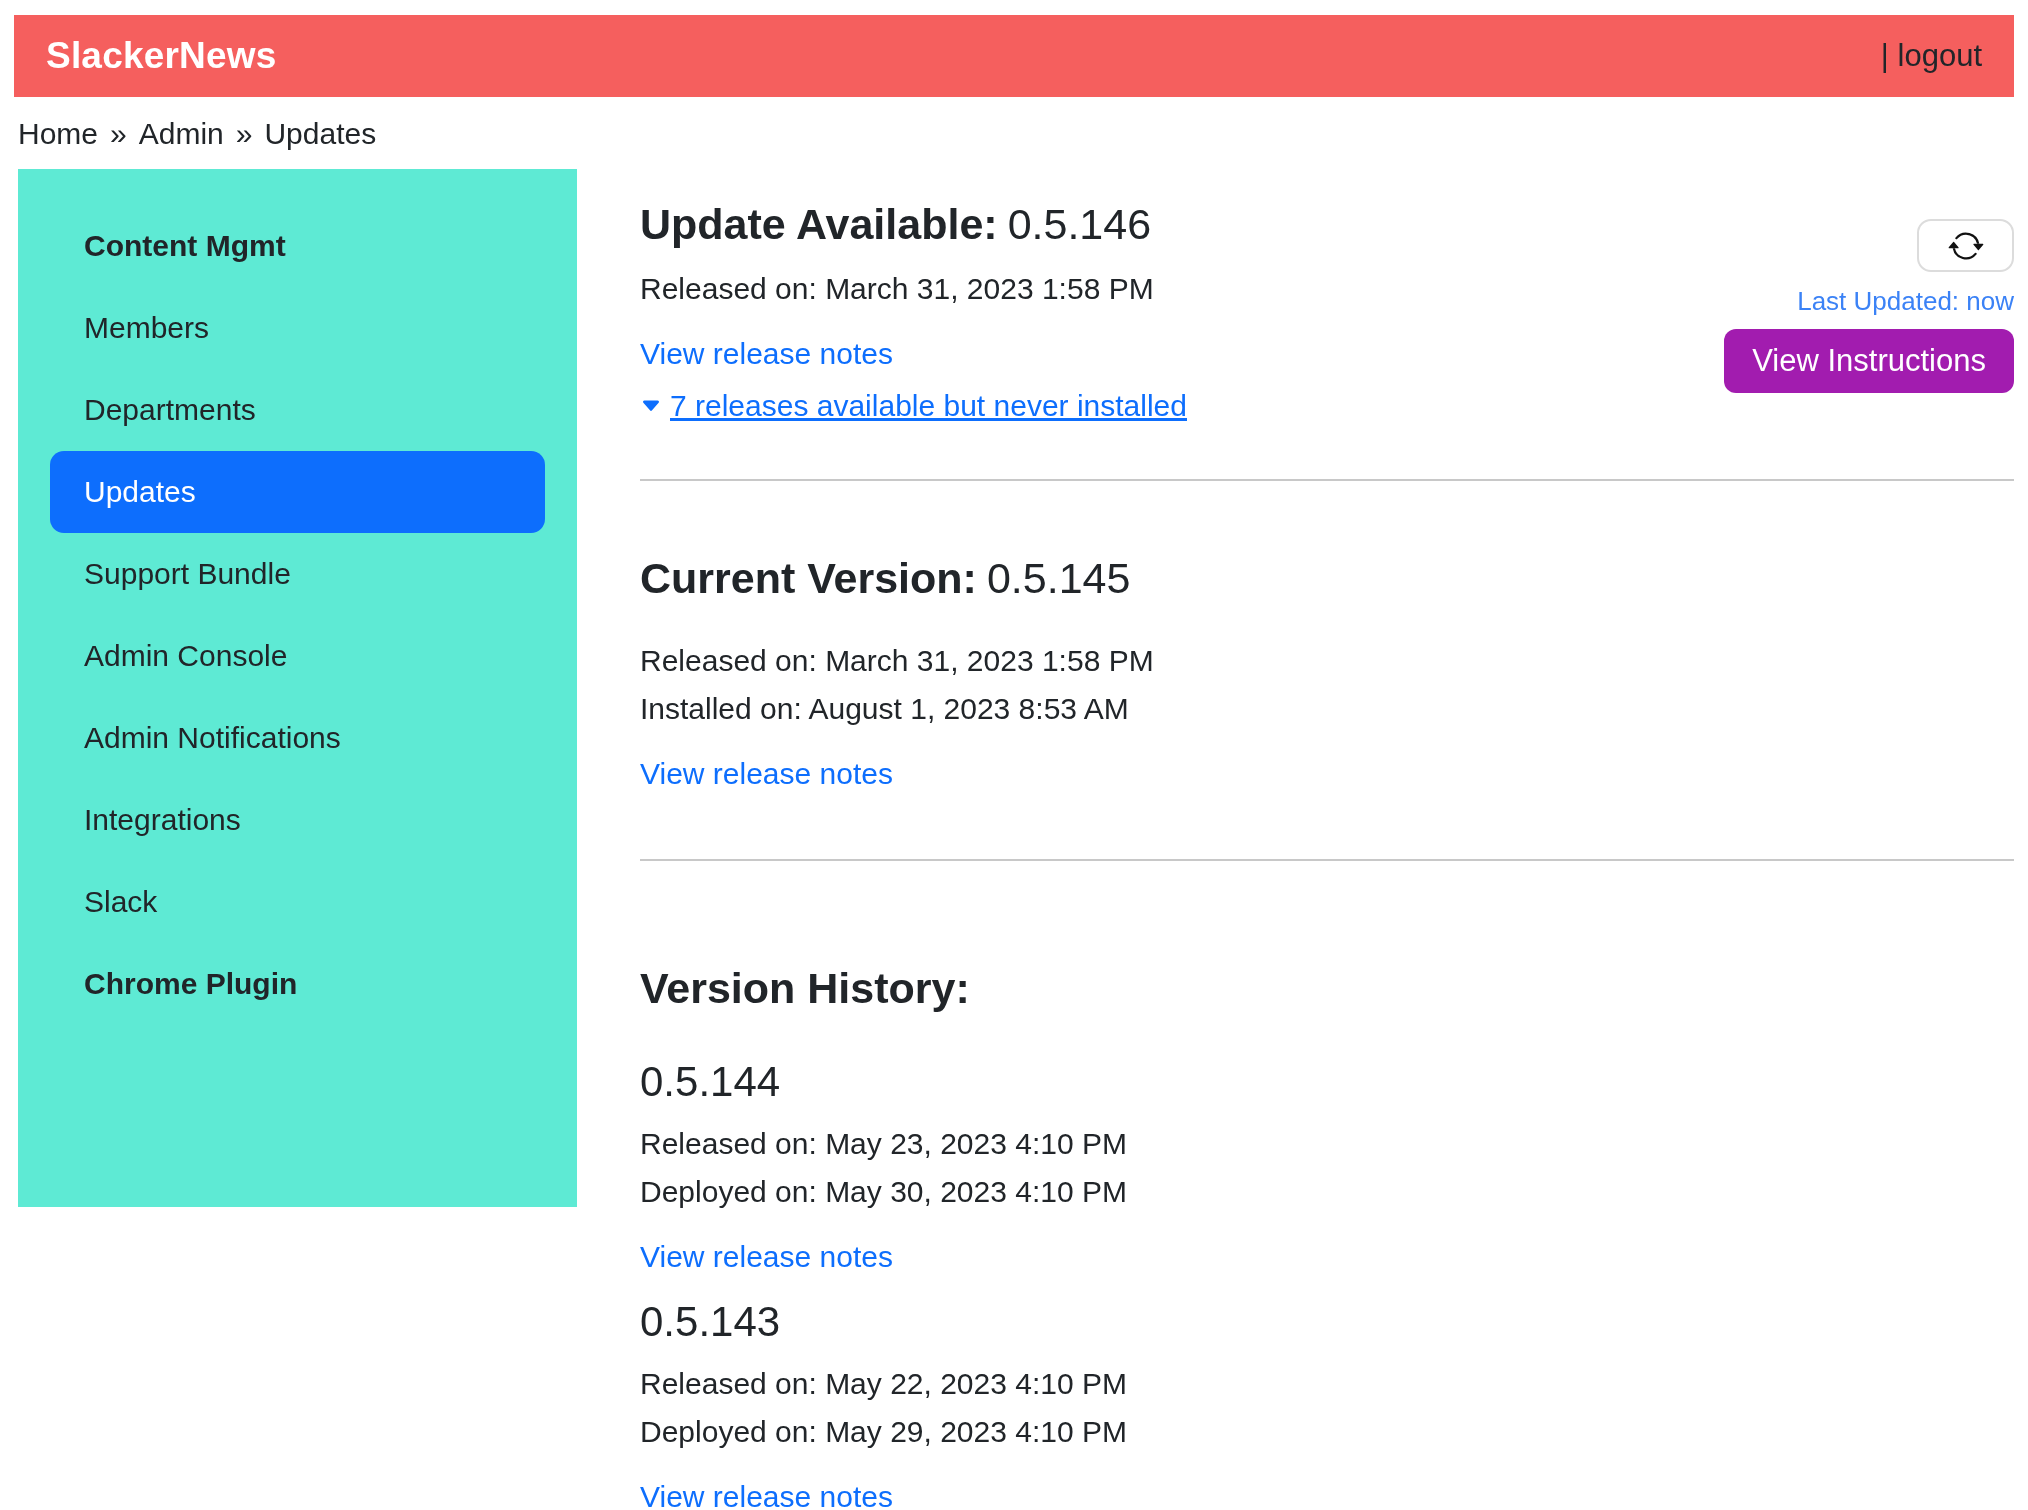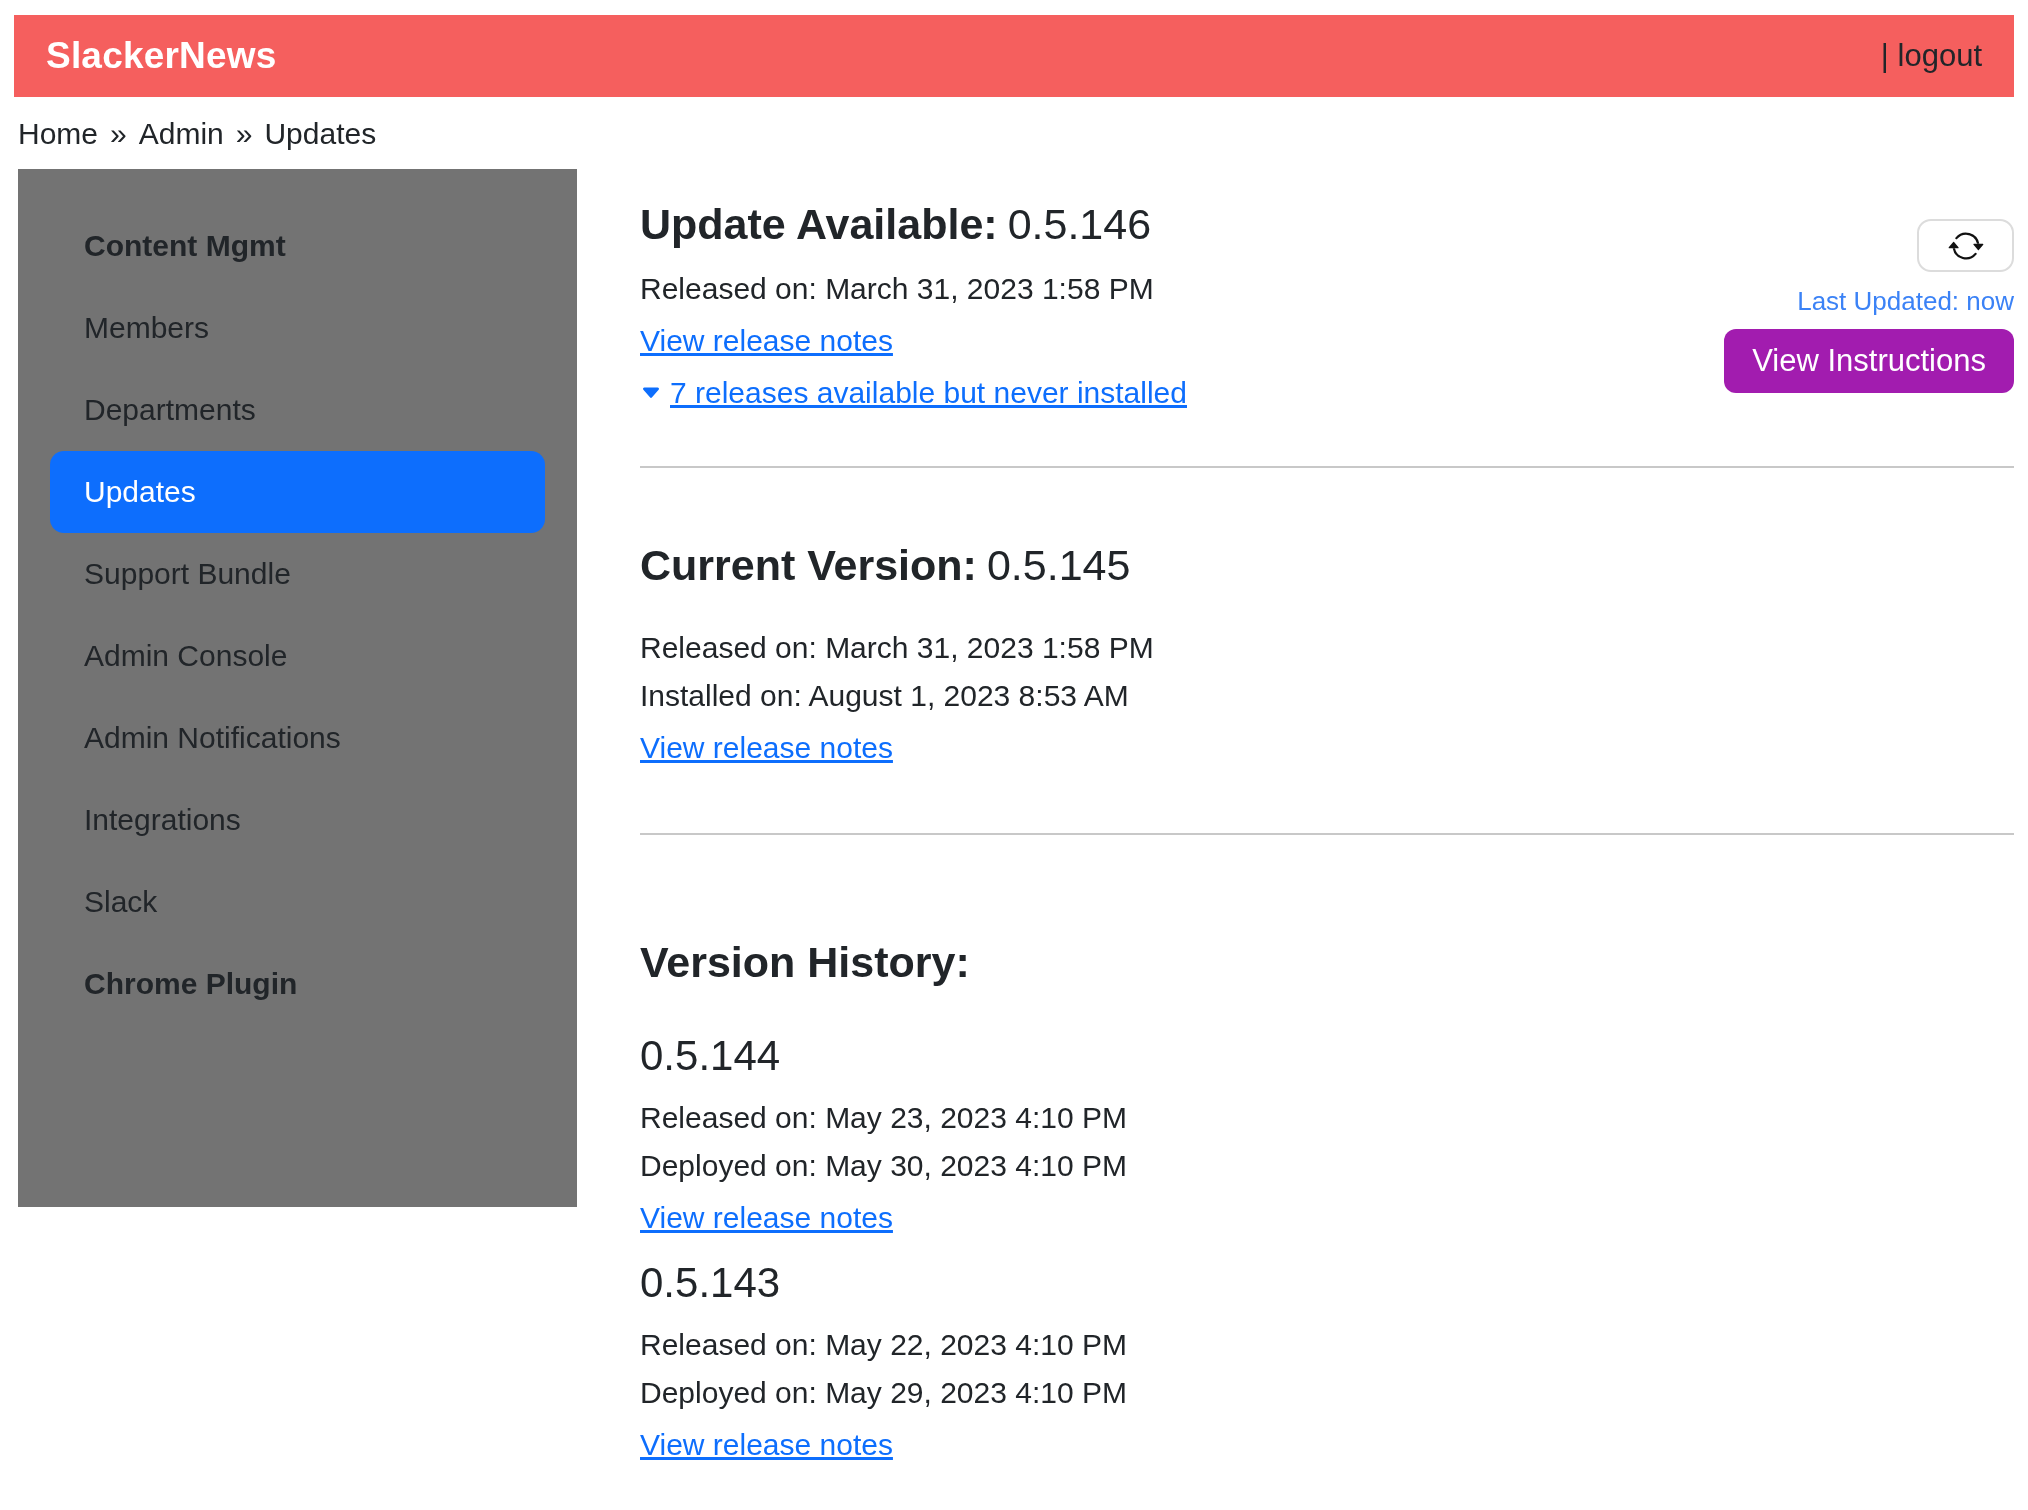--- a/index.html
+++ b/index.html
@@ -29,21 +29,21 @@
     font-size: 30px; color: #212529;
     display: flex; align-items: center; gap: 12px;
   }
   .crumb { cursor: pointer; }
   .crumb-sep { color: #212529; }
   
   .body-row { display: flex; flex: 1; min-height: 0; align-items: stretch; }
   .sidebar {
     width: 559px; flex: 0 0 559px;
     margin-left: 4px;
-    background: #737373;
+    background: #5eead4;
     padding-top: 36px;
   }
   .nav-list { list-style: none; }
   .nav-item { margin: 0 32px; }
   .nav-link {
     display: block;
     padding: 24px 34px;
     font-size: 30px; color: #212529;
     border-radius: 14px;
     cursor: pointer;
@@ -53,22 +53,22 @@
   .nav-link.selected { background: #0d6efd; color: #ffffff; font-weight: 400; }
   
   .main { flex: 1; margin-left: 63px; padding-top: 32px; }
   .top-section { display: flex; justify-content: space-between; align-items: flex-start; }
   h2.section-heading { font-size: 43px; line-height: 1.1; font-weight: 700; }
   h2.section-heading .version { font-weight: 400; margin-left: 10px; }
   .meta { font-size: 30px; line-height: 1.2; margin-top: 23px; }
   .meta + .meta { margin-top: 12px; }
   a.text-link {
     display: inline-block;
-    color: #0d6efd; font-size: 30px; text-decoration: underline;
-    margin-top: 17px; cursor: pointer;
+    color: #0d6efd; font-size: 30px; 
+    margin-top: 30px; cursor: pointer;
   }
   .toggle-row { margin-top: 18px; display: flex; align-items: center; gap: 8px; cursor: pointer; }
   .caret-icon { width: 22px; height: 22px; flex: 0 0 22px; }
   .toggle-label { color: #0d6efd; font-size: 30px; text-decoration: underline; }
   hr.divider { border: none; border-top: 2px solid #c8c8c8; }
   .divider-1 { margin-top: 56px; }
   .divider-2 { margin-top: 68px; }
   
   .action-col { display: flex; flex-direction: column; align-items: flex-end; padding-top: 0; }
   .refresh-btn {

